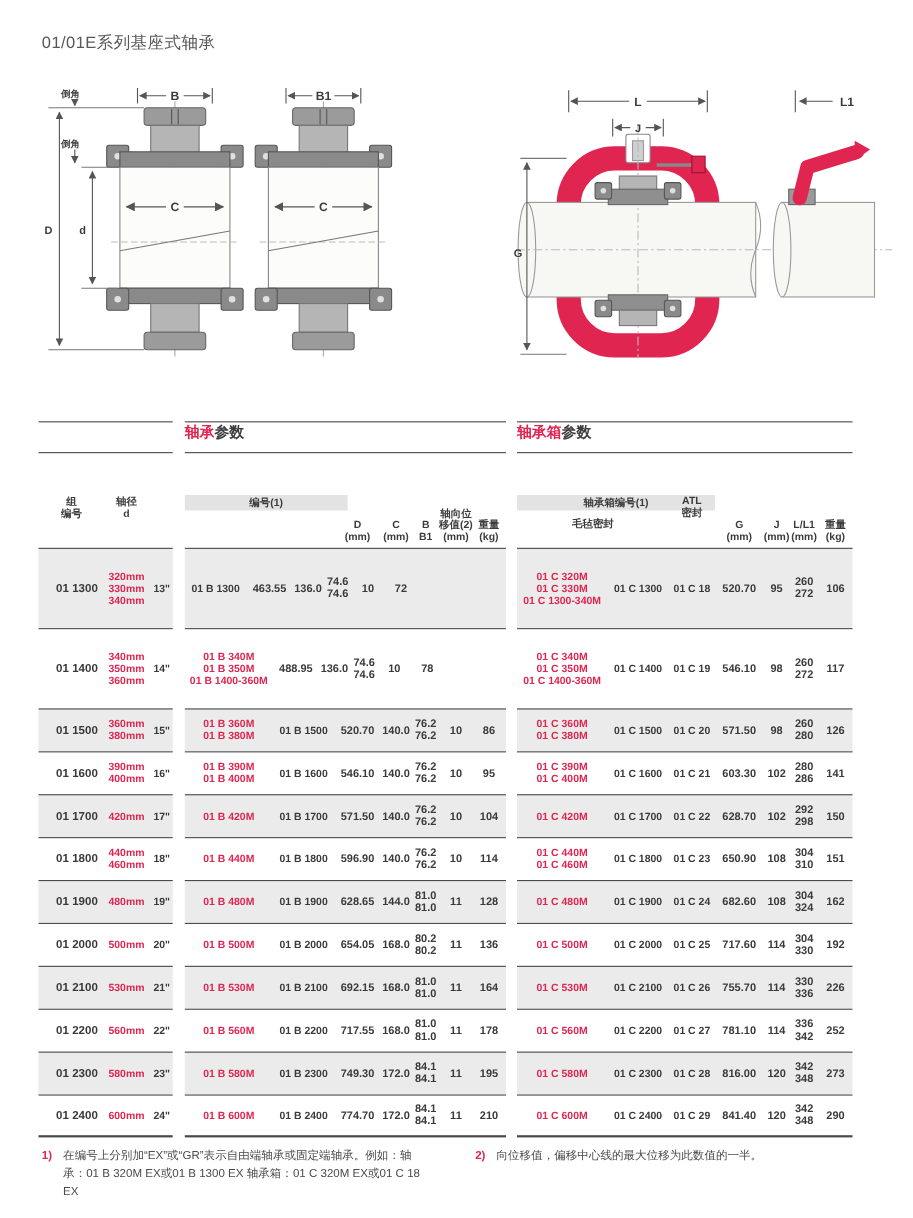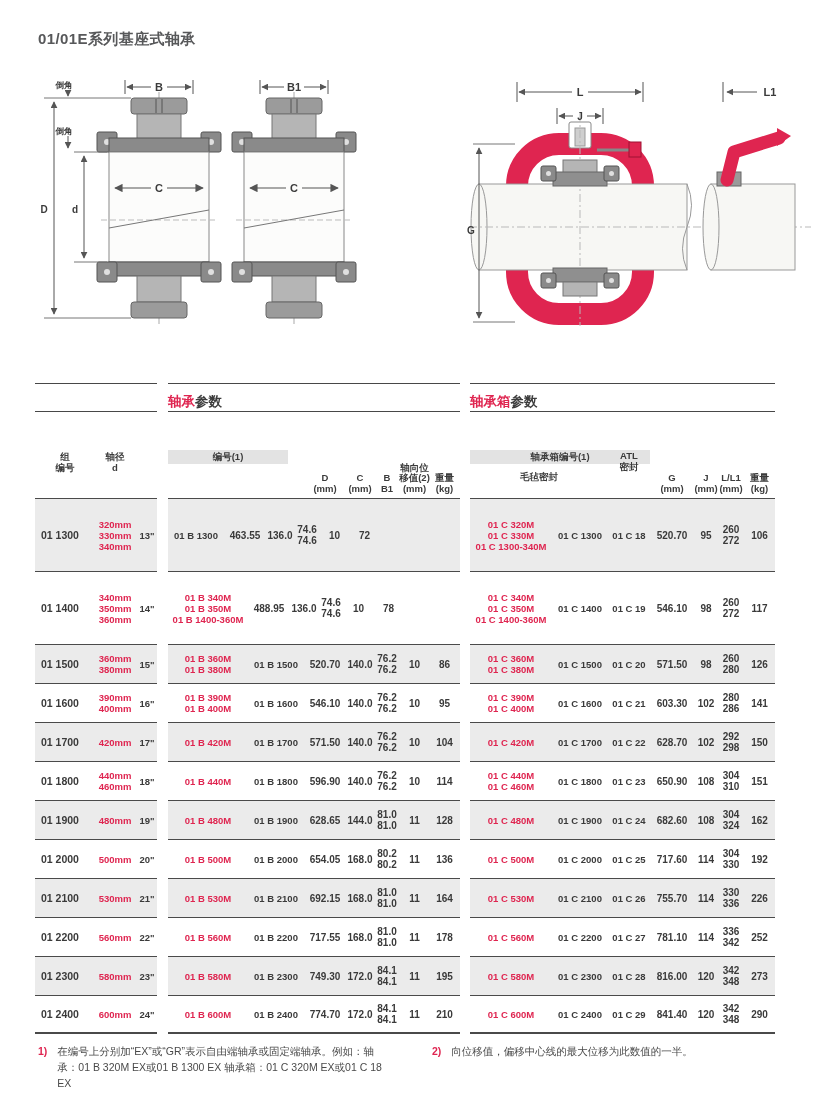--- a/index.html
+++ b/index.html
@@ -1,24 +1,24 @@
 <!DOCTYPE html>
 <html><head>
 <meta charset="utf-8">
 <style>
   html,body{margin:0;padding:0}
   body{width:830px;height:1107px;background:#ffffff;position:relative;overflow:hidden;
        font-family:"Liberation Sans",sans-serif;color:#3a3a3a}
   .abs{position:absolute}
 
-  #page-title{left:38px;top:30px;font-size:15px;color:#57585a;letter-spacing:.4px;font-weight:700}
+  #page-title{left:38px;top:30px;font-size:15px;color:#57585a;letter-spacing:.4px;font-weight:400}
 
   
   .sec-bar{top:383px;height:27px;border-top:1.5px solid #474747;border-bottom:1.5px solid #474747;
-           display:flex;align-items:flex-end;font-size:13.5px;font-weight:bold;color:#3c3c3c}
+           display:flex;align-items:flex-start;font-size:13.5px;font-weight:bold;color:#3c3c3c}
   #rules-left{left:35px;width:122px}
   #sec-bearing{left:168px;width:292px}
   #sec-housing{left:470px;width:305px}
   .accent{color:#df2550}
 
   
   #tables{left:0;top:412px;width:830px}
   .trow{display:flex;min-height:39px}
   .trow.tall{min-height:73px}
   .blk{display:flex;border-top:1.5px solid #4a4a4a;box-sizing:border-box}
@@ -26,21 +26,21 @@
   .blk-bearing{width:292px}
   .blk-housing{width:305px}
   .gap1{width:11px}.gap2{width:10px}
   .trow.shaded .blk{background:#ebebeb}
   #rows-host .trow:last-child .blk{border-bottom:2px solid #4a4a4a}
 
   .cell{display:flex;flex-direction:column;justify-content:center;align-items:center;
         white-space:pre-line;line-height:11px;font-size:10px;font-weight:bold;color:#3a3a3a;
         box-sizing:border-box;text-align:center}
   .red{color:#df2550;font-size:9.5px}
-  .c-group{width:58px;align-items:flex-start;padding-left:6px;font-size:10.5px;text-align:left}
+  .c-group{width:58px;align-items:flex-start;padding-left:16px;font-size:10.5px;text-align:left}
   .c-dmm{width:44px}
   .c-din{width:20px;font-size:9.5px}
   .c-bred{width:80px}
   .c-bdesig{width:56px;font-size:9.5px}
   .c-D{width:42px}.c-C{width:28px}.c-BB1{width:26px}.c-ax{width:29px}.c-bwt{width:31px}
   .c-cred{width:82px}
   .c-felt{width:56px;font-size:9.5px}
   .c-atl{width:42px;font-size:9.5px}
   .c-G{width:44px}.c-J{width:24px}.c-LL1{width:26px}.c-cwt{width:31px}
 
@@ -232,21 +232,21 @@
 
   <div id="header-row">
     <div class="blk blk-left hblk">
       <div class="hlabel" style="left:2px;top:40px;width:56px">组
 编号</div>
       <div class="hlabel" style="left:58px;top:40px;width:44px">轴径
 d</div>
     </div>
     <div class="gap1"></div>
     <div class="blk blk-bearing hblk">
-      <div class="band" style="left:0;width:120px">编号(1)</div>
+      <div class="band" style="left:0;width:148px">编号(1)</div>
       <div class="hlabel" style="left:136px;bottom:4px;width:42px">D
 (mm)</div>
       <div class="hlabel" style="left:178px;bottom:4px;width:28px">C
 (mm)</div>
       <div class="hlabel" style="left:206px;bottom:4px;width:26px">B
 B1</div>
       <div class="hlabel" style="left:230px;bottom:4px;width:33px">轴向位
 移值(2)
 (mm)</div>
       <div class="hlabel" style="left:261px;bottom:4px;width:31px">重量

